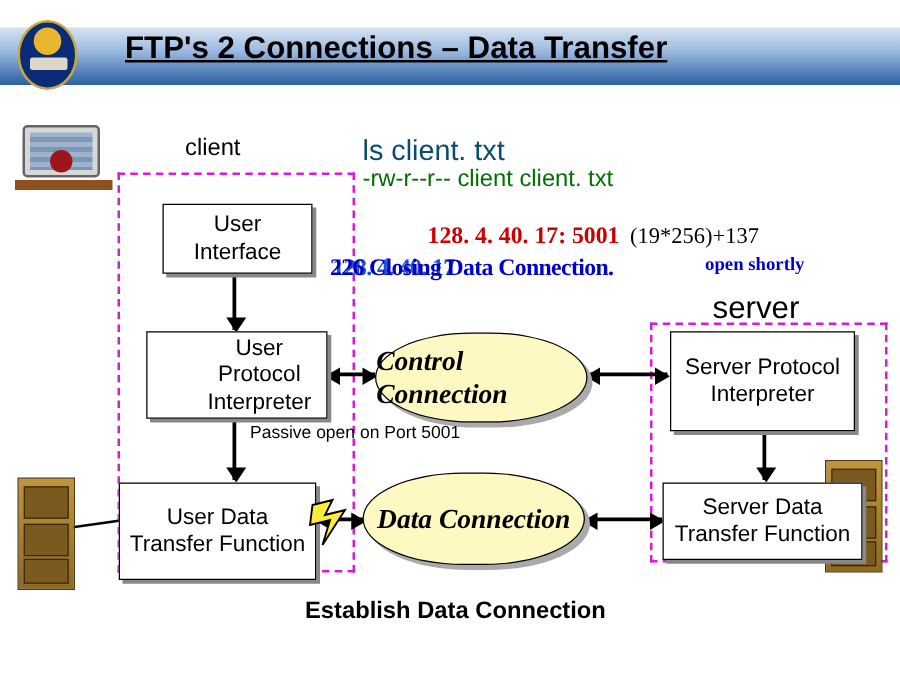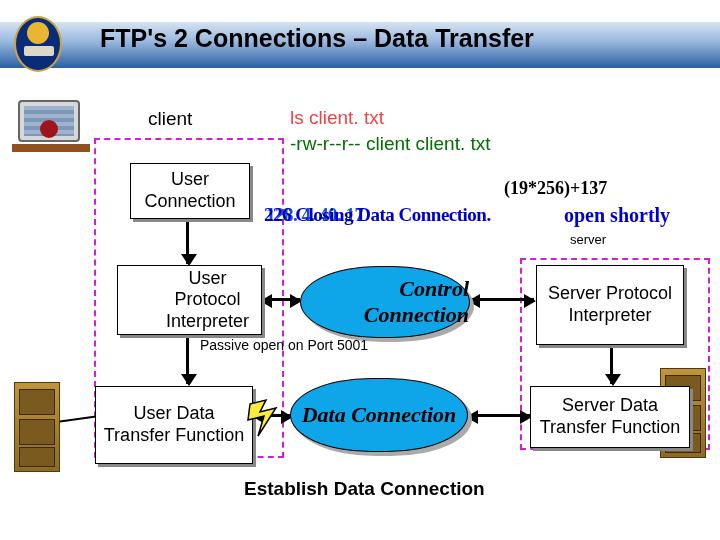--- a/index.html
+++ b/index.html
@@ -49,37 +49,38 @@
     border-radius: 2px;
   }
   .title {
     position: absolute;
     top: 24px;
     left: 100px;
     font-weight: bold;
     font-size: 25px;
     color: #000;
     z-index: 5;
+    text-decoration: underline;
   }
   .client-label {
     position: absolute;
     top: 108px;
     left: 148px;
     font-size: 19px;
     z-index: 10;
   }
   
   .term1 {
-    position: absolute; top: 107px; left: 290px; font-size: 19px; color: #ef4444; z-index: 10;
+    position: absolute; top: 107px; left: 290px; font-size: 23px; color: #0c4a6e; z-index: 10;
   }
   .term2 {
     position: absolute; top: 133px; left: 290px; font-size: 19px; color: #026f00; z-index: 10;
   }
   .server-label {
-    position: absolute; top: 232px; left: 570px; font-size: 13px; z-index: 10;
+    position: absolute; top: 232px; left: 570px; font-size: 25px; z-index: 10;
   }
 
   
   .client-dashed {
     position: absolute;
     top: 138px;
     left: 94px;
     width: 190px;
     height: 320px;
     border: 2px dashed #d21fd4;
@@ -112,33 +113,32 @@
   }
   .ui-box   { top: 163px; left: 130px; width: 120px; height: 56px; }
   .upi-box  { top: 265px; left: 117px; width: 145px; height: 70px; padding-left: 40px; }
   .udt-box  { top: 386px; left: 95px;  width: 158px; height: 78px; }
   .spi-box  { top: 265px; left: 536px; width: 148px; height: 80px; }
   .sdt-box  { top: 386px; left: 530px; width: 160px; height: 62px; }
 
   
   .cloud {
     position: absolute;
-    background: #0ea5e9;
+    background: #fef9c3;
     border: 1.5px solid #000;
     border-radius: 50% / 55%;
     box-shadow: 4px 4px 0 #aaa;
     display: flex;
     align-items: center;
     justify-content: center;
     font-size: 22px;
     font-weight: bold;
     font-style: italic;
     font-family: Georgia, serif;
     z-index: 11;
-    text-align: right;
   }
   .control-cloud { top: 266px; left: 300px; width: 170px; height: 72px; }
   .data-cloud    { top: 378px; left: 290px; width: 178px; height: 74px; }
 
   
   .harrow {
     position: absolute;
     height: 0;
     border-top: 3px solid #000;
     z-index: 8;
@@ -187,34 +187,34 @@
     z-index: 14;
     font-size: 19px;
     font-family: "Comic Sans MS", cursive;
   }
   .msg-ip {
     position: absolute; top: 0; left: 78px;
     color: #cc0000; font-weight: bold; white-space: nowrap;
   }
   .msg-calc {
     position: absolute; top: 0; left: 240px;
-    color: #000; font-weight: bold; white-space: nowrap; font-size: 18px;
+    color: #000; font-weight: normal; white-space: nowrap; font-size: 18px;
   }
   .msg-ov1 {
     position: absolute; top: 26px; left: 0;
     color: #0000cd; font-weight: bold; white-space: nowrap; letter-spacing: -0.5px;
   }
   .msg-ov2 {
     position: absolute; top: 26px; left: 2px;
     color: #1d4ed8; font-weight: bold; white-space: nowrap; letter-spacing: -0.5px;
     mix-blend-mode: multiply;
   }
   .msg-tail {
     position: absolute; top: 26px; left: 300px; color: #0000cd; font-weight: bold;
-    white-space: nowrap; font-size: 20px;
+    white-space: nowrap; font-size: 15px;
   }
 
   .passive-note {
     position: absolute; top: 338px; left: 200px; font-size: 14px; z-index: 13; line-height: 1.05;
   }
   .establish-note {
     position: absolute; top: 478px; left: 244px; font-size: 19px; z-index: 13; font-weight: bold;
   }
 
   
@@ -269,31 +269,32 @@
 <div class="header-band"></div>
 <div class="logo"></div>
 <div class="title">FTP's 2 Connections – Data Transfer</div>
 
 <div class="client-label">client</div>
 <div class="term1">ls client. txt</div>
 <div class="term2">-rw-r--r-- client client. txt</div>
 <div class="server-label">server</div>
 
 <div class="msg-stack">
+  <span class="msg-ip">128. 4. 40. 17: 5001</span>
   <span class="msg-calc">(19*256)+137</span>
   <span class="msg-ov1">226 Closing Data Connection.</span>
   <span class="msg-ov2">128. 4. 40. 17</span>
   <span class="msg-tail">open shortly</span>
 </div>
 
 <div class="client-dashed"></div>
 <div class="server-dashed"></div>
 
 <div class="compbox ui-box">
-  <span>User Connection</span>
+  <span>User Interface</span>
 </div>
 <div class="compbox upi-box">
   <span>User Protocol Interpreter</span>
 </div>
 <div class="compbox udt-box">
   <span>User Data Transfer Function</span>
 </div>
 <div class="compbox spi-box">
   <span>Server Protocol Interpreter</span>
 </div>

